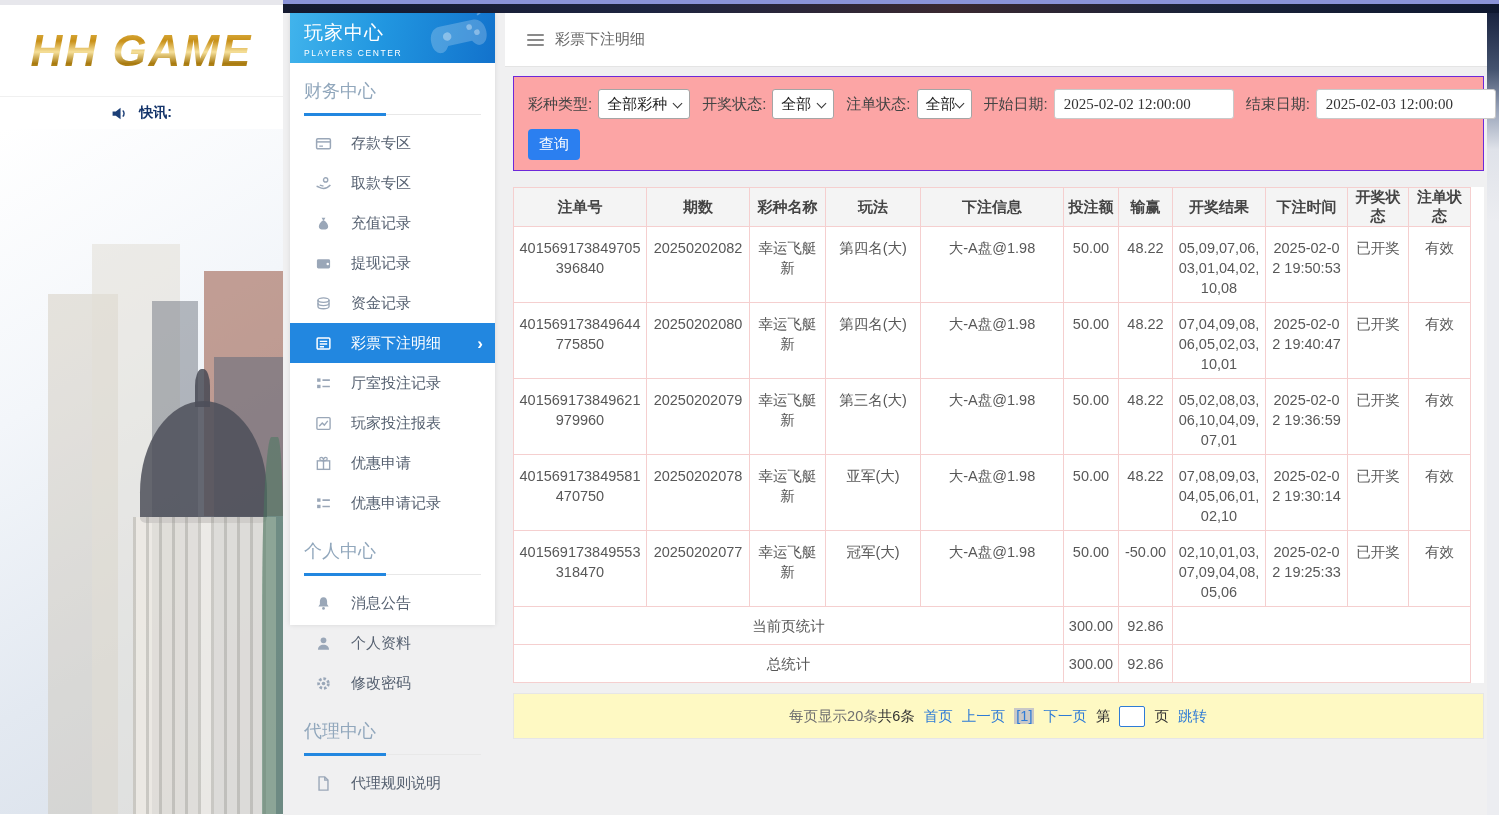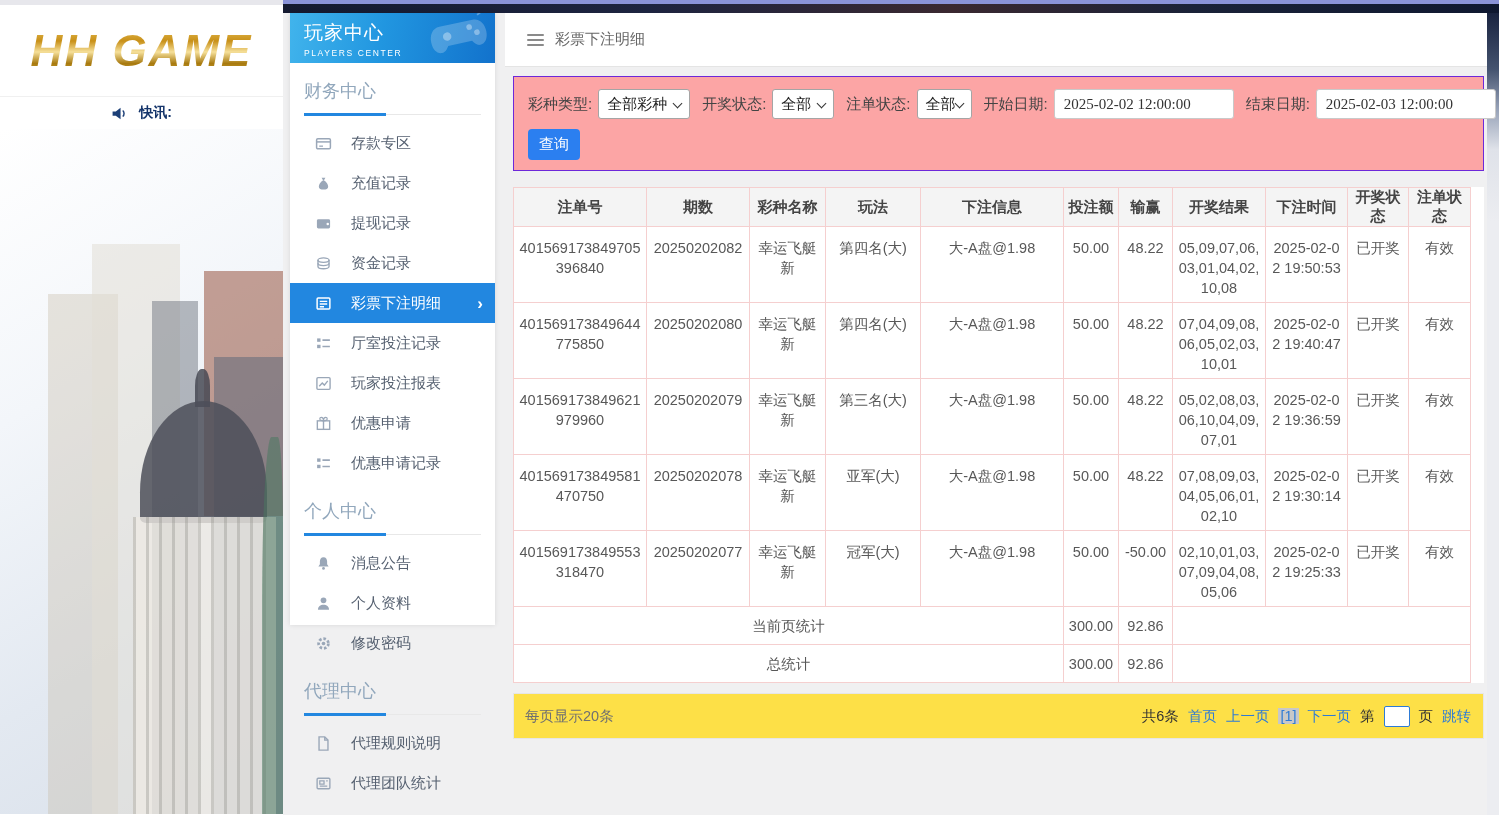--- a/index.html
+++ b/index.html
@@ -82,22 +82,22 @@
     border-radius:4px; font-size:15px; padding:0 0; cursor:pointer; font-family:inherit; }
 
   .table-panel { margin-top:16px; background:#fff; padding-right:14px; }
   table { width:957px; border-collapse:collapse; table-layout:fixed; }
   th { height:38px; background:#f4f4f4; font-size:15px; color:#444; border:1px solid #f5cfcf; font-weight:bold; padding:0 2px; }
   td { border:1px solid #f5cfcf; text-align:center; font-size:14.5px; color:#585858; padding:11px 4px 4px;
     vertical-align:top; word-break:break-all; line-height:1.38; }
   tr.data-row { height:76px; }
   tr.sum-row td { height:38px; vertical-align:middle; padding:0 4px; }
 
-  .pagination-panel { margin-top:10px; height:46px; background:#fde047; border:1px solid #e6e6e6; display:flex;
-    align-items:center; justify-content:space-between; padding:0 12px 0 11px; font-size:14.5px; color:#333; }
+  .pagination-panel { margin-top:10px; height:46px; background:#fef9c3; border:1px solid #e6e6e6; display:flex;
+    align-items:center; justify-content:center; padding:0 12px 0 11px; font-size:14.5px; color:#333; }
   .pg-size { color:#707070; }
   .pg { display:flex; align-items:center; gap:9px; }
   .pg a { color:#2e7bd6; text-decoration:none; cursor:pointer; }
   .pg-current { background:#c8c8c8; color:#2e7bd6; padding:0 2px; }
   .pg-input { width:26px; height:21px; border:1px solid #2e7bd6; border-radius:2px; }
 </style>
 </head>
 <body>
 
 <div class="screen">
@@ -151,20 +151,30 @@
         <div class="sb-items">
           <div class="sb-item">
             <span class="sb-icon">
               <svg viewBox="0 0 16 16">
                 <rect x="1.5" y="3.5" width="13" height="9.5" rx="1.2" fill="none" stroke="currentColor" stroke-width="1.4"></rect>
                 <path d="M1.5 6.5h13" stroke="currentColor" stroke-width="1.4"></path>
                 <path d="M4 10.5h3.5" stroke="currentColor" stroke-width="1.2"></path>
               </svg>
             </span>
             <span>存款专区</span>
+          </div>
+          <div class="sb-item">
+            <span class="sb-icon">
+              <svg viewBox="0 0 16 16">
+                <circle cx="10" cy="4.6" r="2" fill="none" stroke="currentColor" stroke-width="1.3"></circle>
+                <path d="M1.5 10.5c2 .5 3.5 2.2 6.5 2.2s5-1.6 6.5-3.2" fill="none" stroke="currentColor" stroke-width="1.4"></path>
+                <path d="M4.5 9.5l3.5 1" fill="none" stroke="currentColor" stroke-width="1.2"></path>
+              </svg>
+            </span>
+            <span>取款专区</span>
           </div>
           <div class="sb-item">
             <span class="sb-icon">
               <svg viewBox="0 0 16 16">
                 <path d="M6.2 2.5h3.6L8.6 4.8H7.4z" fill="currentColor"></path>
                 <path d="M8 4.8C5 6.5 3.6 9.2 3.6 11c0 2 1.8 2.6 4.4 2.6s4.4-.6 4.4-2.6c0-1.8-1.4-4.5-4.4-6.2z" fill="currentColor"></path>
               </svg>
             </span>
             <span>充值记录</span>
           </div>

